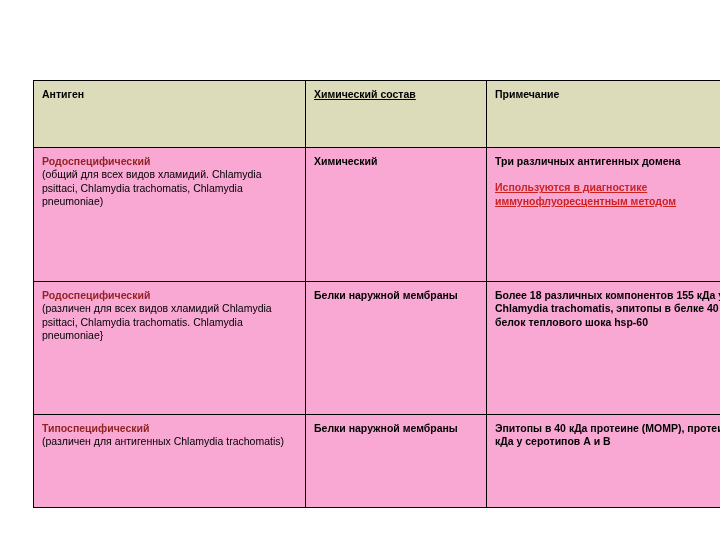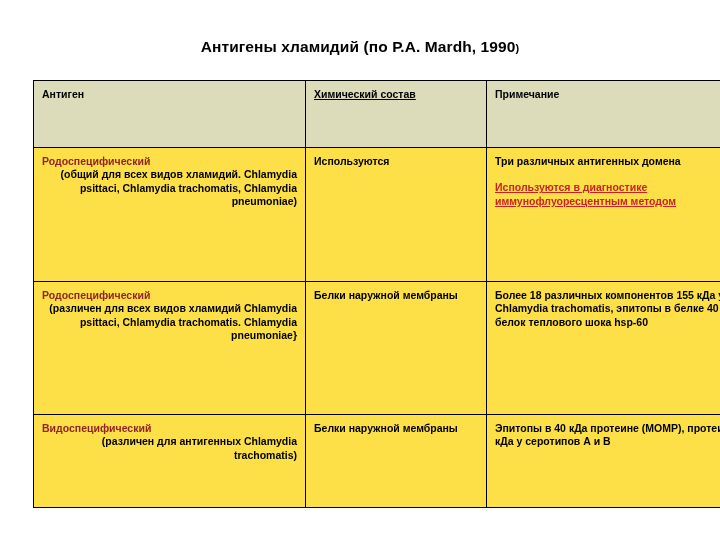--- a/index.html
+++ b/index.html
@@ -80,32 +80,31 @@
     padding-top: 11px;
     text-decoration: underline;
   }
   th.col-note {
     width: 268px;
     text-align: center;
     vertical-align: top;
     padding-top: 11px;
   }
   td.cell {
-    background: #fde047;
+    background: #f9a8d4;
   }
   .term {
     color: #932323;
     font-weight: bold;
     display: block;
   }
   .term-desc {
     color: #000000;
-    font-weight: bold;
+    font-weight: normal;
     display: block;
-    text-align: right;
   }
   .note-plain {
     color: #000000;
     font-weight: bold;
     display: block;
   }
   .note-highlight {
     color: #cc2222;
     font-weight: bold;
     display: block;
@@ -114,59 +113,58 @@
   }
   .row-1 { height: 134px; }
   .row-2 { height: 133px; }
   .row-3 { height: 93px; }
 </style>
 </head>
 <body>
 
 <div class="slide">
 
-  <div class="slide-title"><span>Антигены хламидий (по Р.А. Mardh, 1990</span><span class="year-paren">)</span></div>
 
   <div class="table-wrap">
     <table class="antigen-table">
       <thead>
         <tr>
           <th class="col-antigen">Антиген</th>
           <th class="col-chem">Химический состав</th>
           <th class="col-note">Примечание</th>
         </tr>
       </thead>
       <tbody>
 
         <tr class="row-1">
           <td class="cell">
             <span class="term">Родоспецифический</span>
             <span class="term-desc">(общий для всех видов хламидий. Chlamydia psittaci, Chlamydia trachomatis, Chlamydia pneumoniae)</span>
           </td>
-          <td class="cell">Используются</td>
+          <td class="cell">Химический</td>
           <td class="cell">
             <span class="note-plain">Три различных антигенных домена</span>
             <span class="note-highlight">Используются в диагностике иммунофлуоресцентным методом</span>
           </td>
         </tr>
 
         <tr class="row-2">
           <td class="cell">
             <span class="term">Родоспецифический</span>
             <span class="term-desc">(различен для всех видов хламидий Chlamydia psittaci, Chlamydia trachomatis. Chlamydia pneumoniae}</span>
           </td>
           <td class="cell">Белки наружной мембраны</td>
           <td class="cell">
             <span class="note-plain">Более 18 различных компонентов 155 кДа у Chlamydia trachomatis, эпитопы в белке 40 кДа, белок теплового шока hsp-60</span>
           </td>
         </tr>
 
         <tr class="row-3">
           <td class="cell">
-            <span class="term">Видоспецифический</span>
+            <span class="term">Типоспецифический</span>
             <span class="term-desc">(различен для антигенных Chlamydia trachomatis)</span>
           </td>
           <td class="cell">Белки наружной мембраны</td>
           <td class="cell">
             <span class="note-plain">Эпитопы в 40 кДа протеине (MOMP), протеине 30 кДа у серотипов А и В</span>
           </td>
         </tr>
 
       </tbody>
     </table>

